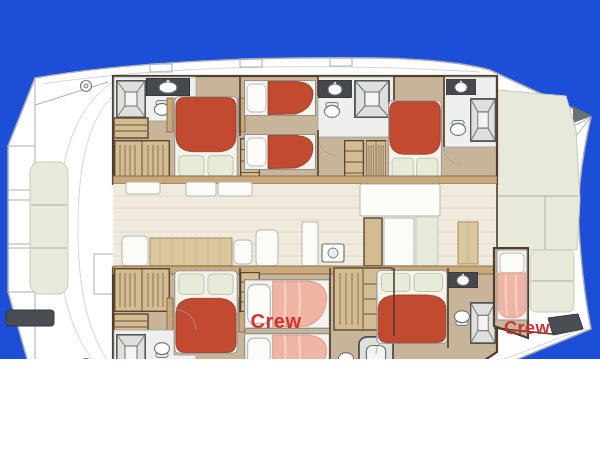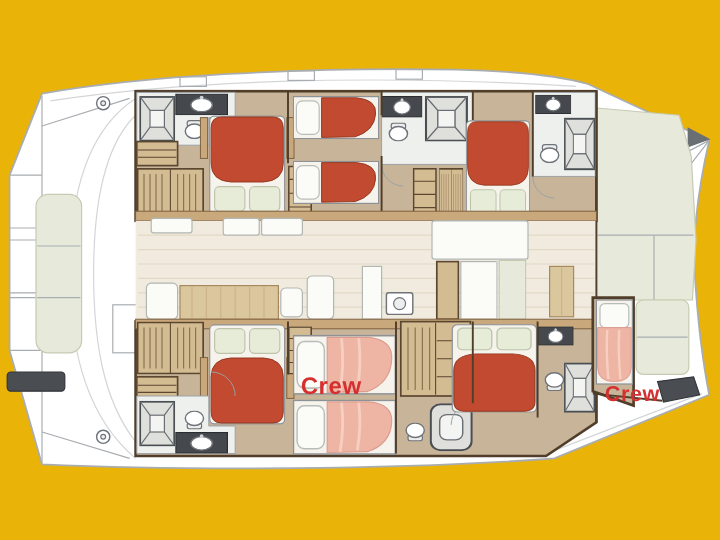--- a/index.html
+++ b/index.html
@@ -1,16 +1,16 @@
 <!DOCTYPE html>
 <html style="--bed-red: #c14a30; --bed-red-edge: #93371f; --crew-bed: #eeb4a4; --crew-bed-edge: #dd9d8d; --crew-text: #d4302f; --floor-tan: #c8b499; --wood: #c9a87c; --wood-light: #dbc79e; --trim-dark: #503e2a; --salon-floor: #f1ebdf; --salon-line: #e2d9c5; --cushion-green: #e7eada; --cushion-edge: #c6cbb2; --pillow-green: #e7ecd8; --hull-line: #a9adb1; --fixture: #6f747a; --counter-dark: #45494d; --bath-floor: #eef0ee;"><head>
 <meta charset="utf-8">
 <style>
   html,body{margin:0;padding:0;background:#ffffff;}
-  .canvas{position:relative;width:600px;height:450px;background:#eab308;overflow:hidden;
+  .canvas{position:relative;width:600px;height:359px;background:#1d4ed8;overflow:hidden;
           font-family:"Liberation Sans",sans-serif;}
   svg{display:block;}
   
   .deck      {fill:#ffffff;stroke:var(--hull-line);stroke-width:1.5;}
   .deckline  {fill:none;stroke:var(--hull-line);stroke-width:1;}
   .softline  {fill:none;stroke:#d3d6d8;stroke-width:1;}
   .floor     {fill:var(--floor-tan);stroke:var(--trim-dark);stroke-width:2.2;}
   .bathfloor {fill:var(--bath-floor);stroke:#9aa0a4;stroke-width:.8;}
   .woodstrip {fill:var(--wood);stroke:#7b5f3e;stroke-width:.8;}
   .wall      {stroke:var(--trim-dark);stroke-width:1.6;fill:none;}

